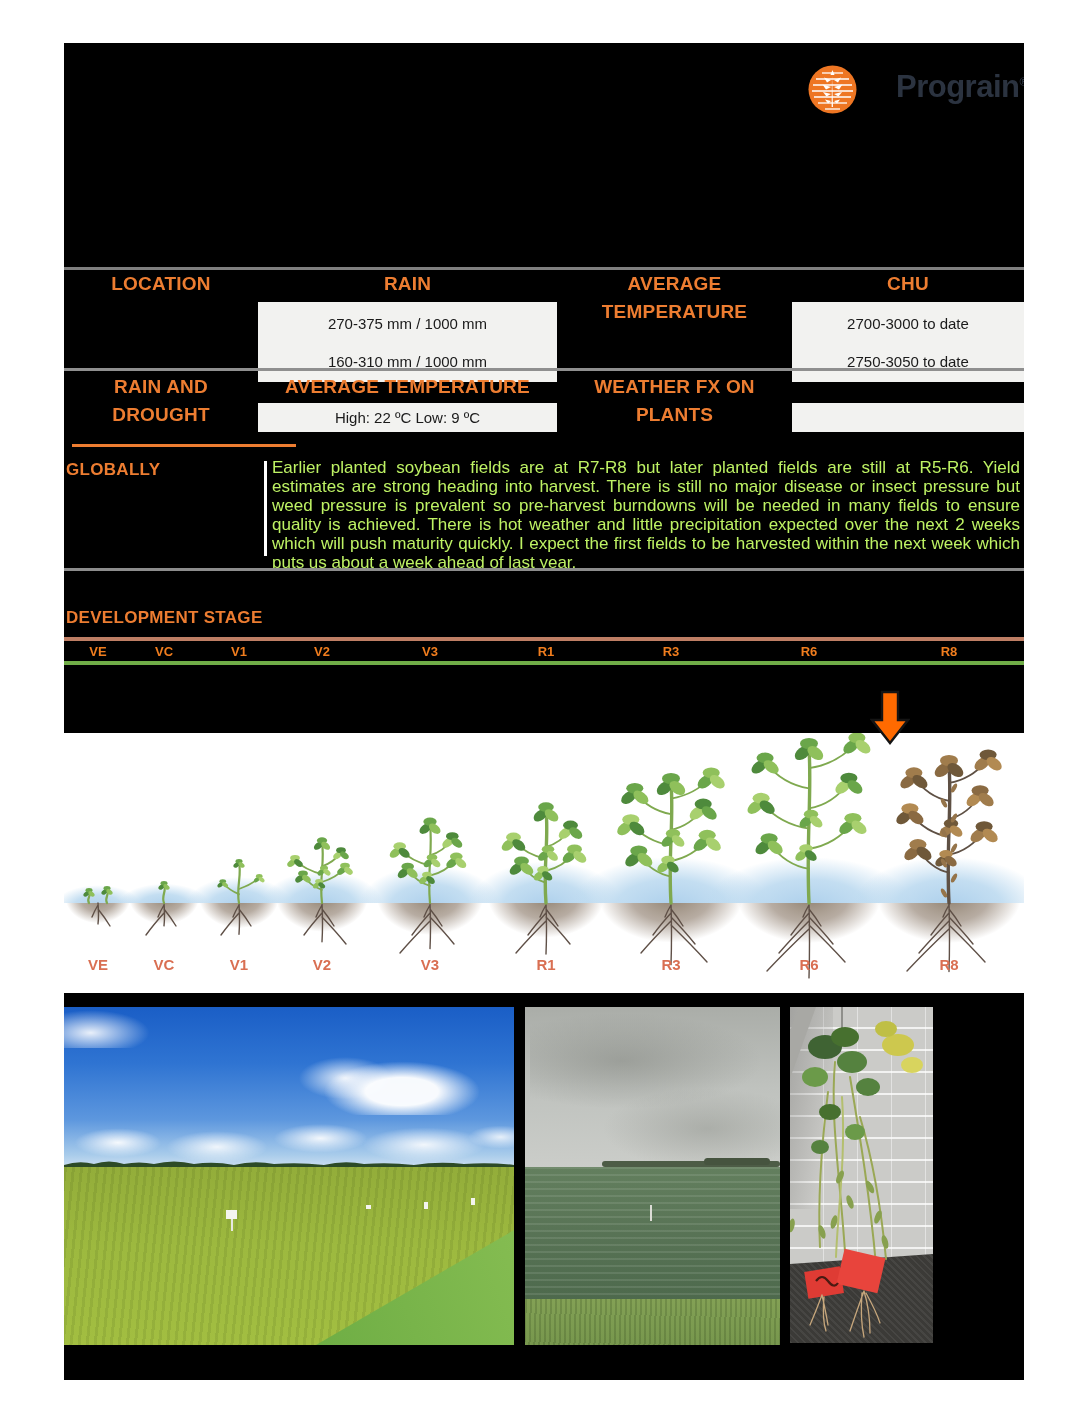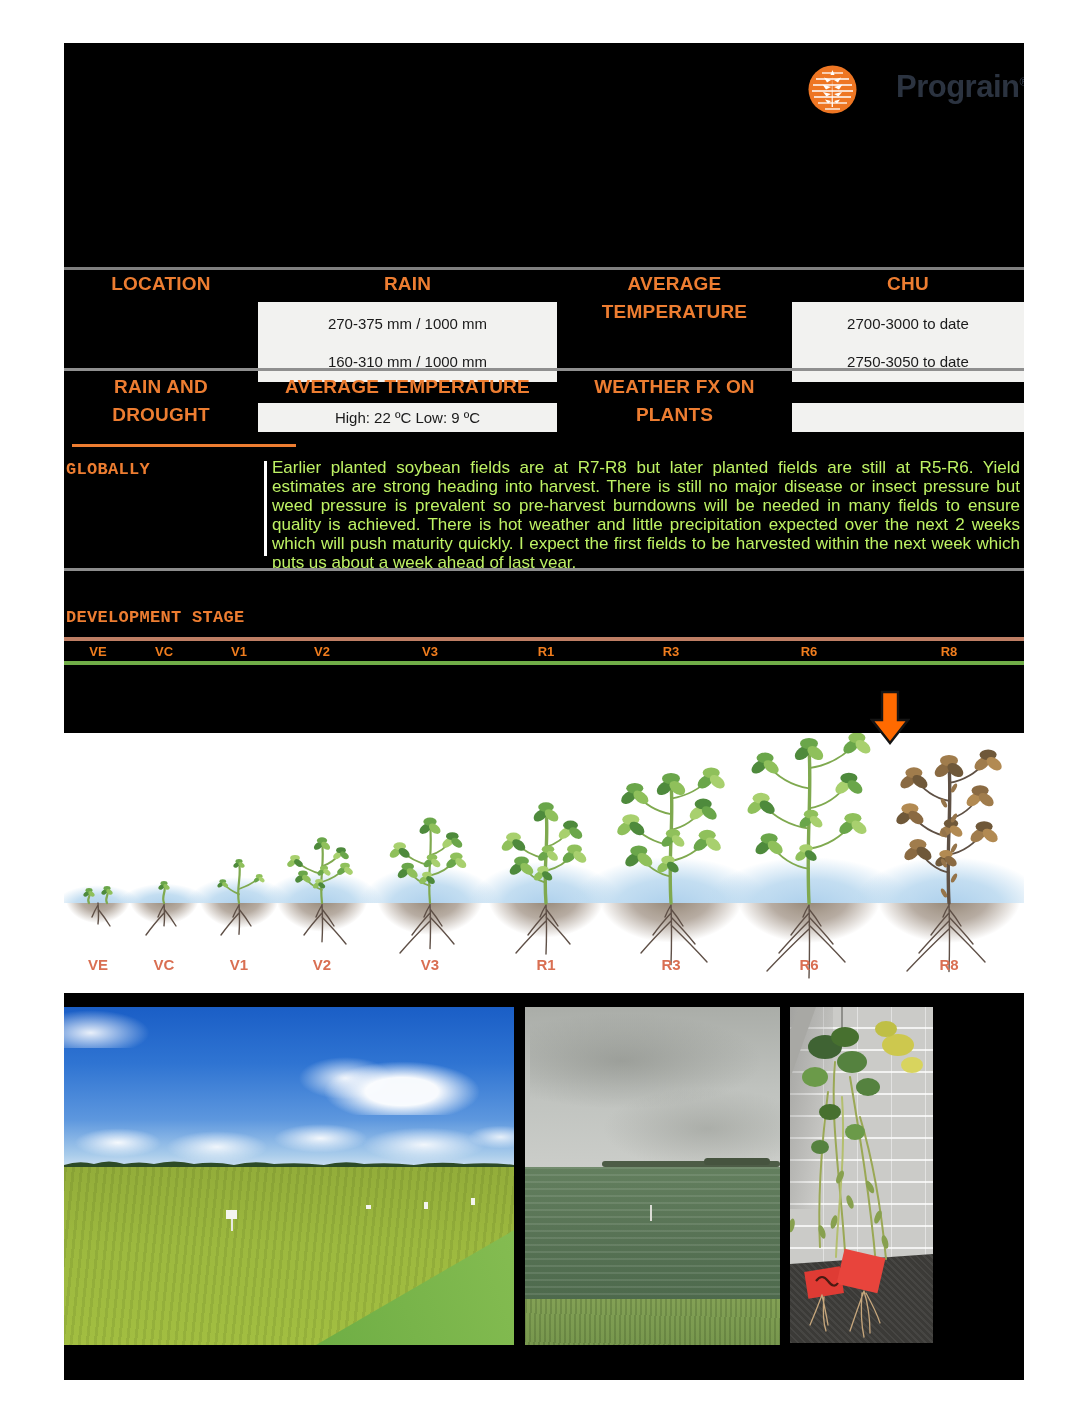--- a/index.html
+++ b/index.html
@@ -25,21 +25,21 @@
   
   .th{position:absolute;font-size:19px;font-weight:bold;color:#ED7D31;text-align:center;letter-spacing:0.2px;}
   .hdr-row1 .th{top:227px;height:28px;line-height:28px;}
   .hdr-row2 .th{top:330px;height:28px;line-height:28px;}
   .c1{left:0;width:194px;} .c2{left:194px;width:299px;} .c3{left:493px;width:235px;} .c4{left:728px;width:232px;}
   .wcell{position:absolute;background:#f2f2f0;color:#1a1a1a;font-size:15px;text-align:center;}
   .cell-tall{top:259px;height:80px;display:flex;flex-direction:column;justify-content:space-around;padding:2px 0;box-sizing:border-box;}
   .cell-short{top:360px;height:29px;line-height:29px;}
 
   
-  .sec-label{position:absolute;left:2px;font-size:17px;font-weight:bold;color:#ED7D31;letter-spacing:0.3px;font-family:Liberation Mono, monospace;}
+  .sec-label{position:absolute;left:2px;font-size:17px;font-weight:bold;color:#ED7D31;letter-spacing:0.3px;}
   .glob-label{top:417px;}
   .dev-label{top:565px;text-align:right;}
   .vline{position:absolute;left:200px;top:418px;width:3px;height:95px;background:#fff;}
   .glob-text{position:absolute;left:208px;top:416px;width:748px;color:#bef264;font-size:17px;line-height:18.9px;text-align:justify;}
 
   
   .stage-top{position:absolute;top:601px;width:60px;margin-left:-30px;text-align:center;
              font-size:13px;font-weight:bold;color:#F07D1E;}
   .stage-bot{position:absolute;top:223px;width:60px;margin-left:-30px;text-align:center;
              font-size:15px;font-weight:600;color:#D96F52;}

